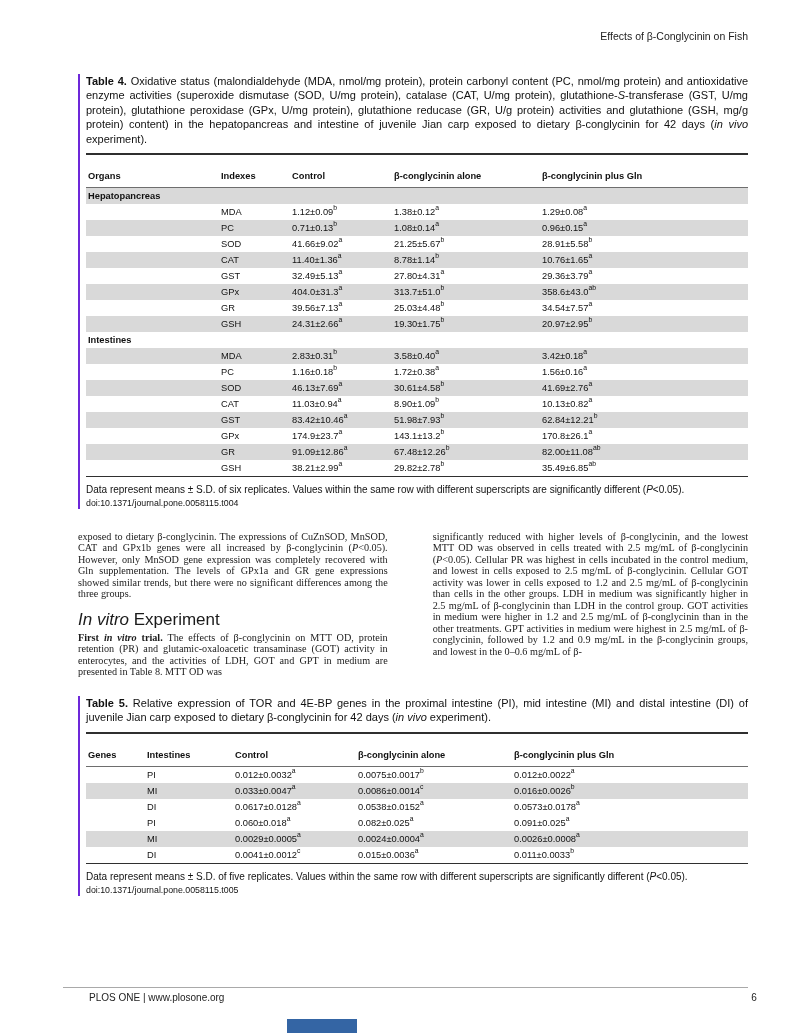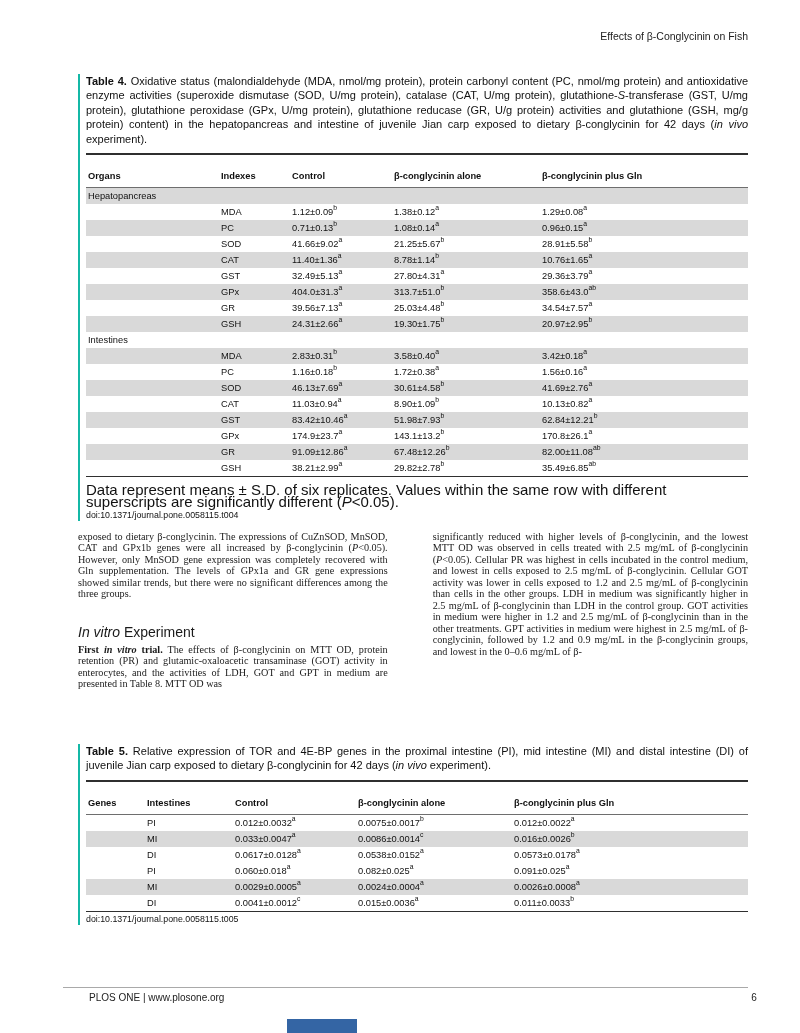--- a/index.html
+++ b/index.html
@@ -6,66 +6,66 @@
   body{
     width:800px;height:1033px;position:relative;background:#ffffff;color:#1a1a1a;
     font-family:"Liberation Serif", serif;overflow:hidden;
   }
   .running-head{
     position:absolute;top:30px;right:52px;
     font-family:"Liberation Sans", sans-serif;font-size:10.5px;color:#222;
   }
   .table-block{
     position:absolute;left:78px;width:670px;
-    border-left:2px solid #14b8a6;padding-left:6px;box-sizing:border-box;
+    border-left:2px solid #6d28d9;padding-left:6px;box-sizing:border-box;
   }
   #table4-block{top:74px;}
-  #table5-block{top:744px;}
+  #table5-block{top:696px;}
   .tbl-caption{
     font-family:"Liberation Sans", sans-serif;font-size:11px;line-height:14.4px;
     text-align:justify;color:#111;
   }
   .cap-rule{border-top:2px solid #2f2f2f;margin-top:7px;}
   table.ptable{
     border-collapse:collapse;width:100%;table-layout:fixed;
     font-family:"Liberation Sans", sans-serif;font-size:9.3px;color:#111;
     margin-top:12px;border-bottom:1px solid #2f2f2f;
   }
   table.ptable th{
     text-align:left;font-weight:bold;padding:4px 2px 6px 2px;
     border-bottom:1px solid #6e6e6e;font-size:9.3px;
   }
   table.ptable td{padding:3px 2px;height:10px;vertical-align:middle;}
   table.ptable tr.shaded{background:#d9d9d9;}
-  table.ptable td.sec{font-weight:normal;}
+  table.ptable td.sec{font-weight:bold;}
   table.ptable sup{font-size:6.8px;position:relative;top:-0.5px;line-height:0;}
   #table4 col:nth-child(1){width:133px;}
   #table4 col:nth-child(2){width:71px;}
   #table4 col:nth-child(3){width:102px;}
   #table4 col:nth-child(4){width:148px;}
   #table5 col:nth-child(1){width:59px;}
   #table5 col:nth-child(2){width:88px;}
   #table5 col:nth-child(3){width:123px;}
   #table5 col:nth-child(4){width:156px;}
   .tbl-footnote{
-    font-family:"Liberation Sans", sans-serif;font-size:15px;line-height:12px;
+    font-family:"Liberation Sans", sans-serif;font-size:10px;line-height:12px;
     margin-top:7px;color:#111;
   }
   .tbl-doi{
     font-family:"Liberation Sans", sans-serif;font-size:8.8px;line-height:12px;
     margin-top:1px;color:#111;
   }
   .columns{
     position:absolute;top:531px;left:78px;width:670px;display:flex;gap:14px;
   }
   .col{width:328px;font-size:10.2px;line-height:11.45px;text-align:justify;}
   .para{margin:0;}
   .section-heading{
-    font-family:"Liberation Sans", sans-serif;font-size:14px;line-height:14px;
-    margin-top:25px;margin-bottom:5px;text-align:left;
+    font-family:"Liberation Sans", sans-serif;font-size:17px;line-height:14px;
+    margin-top:13px;margin-bottom:5px;text-align:left;
   }
   .footer-rule{position:absolute;top:987px;left:63px;width:685px;border-top:1px solid #a9a9a9;}
   .footer{
     position:absolute;top:992px;left:63px;width:685px;display:flex;align-items:baseline;
     font-family:"Liberation Sans", sans-serif;font-size:10px;color:#222;padding-left:26px;
   }
   .footer .f-left{flex:1;text-align:left;}
   .footer .f-center{width:40px;text-align:center;}
   .footer .f-right{flex:1;text-align:right;}
   .blue-artifact{
@@ -291,20 +291,21 @@
         </tr>
         <tr>
           <td></td>
           <td>DI</td>
           <td>0.0041±0.0012<sup>c</sup></td>
           <td>0.015±0.0036<sup>a</sup></td>
           <td>0.011±0.0033<sup>b</sup></td>
         </tr>
       </tbody>
   </table>
+  <div class="tbl-footnote"><span>Data represent means ± S.D. of five replicates. Values within the same row with different superscripts are significantly different (</span><span style="font-style: italic;">P</span><span>&lt;0.05).</span></div>
   <div class="tbl-doi">doi:10.1371/journal.pone.0058115.t005</div>
 </div>
 
 <div class="footer-rule"></div>
 <div class="footer">
   <div class="f-left">PLOS ONE | www.plosone.org</div>
   <div class="f-center">6</div>
 </div>
 
 <div class="blue-artifact"></div>

